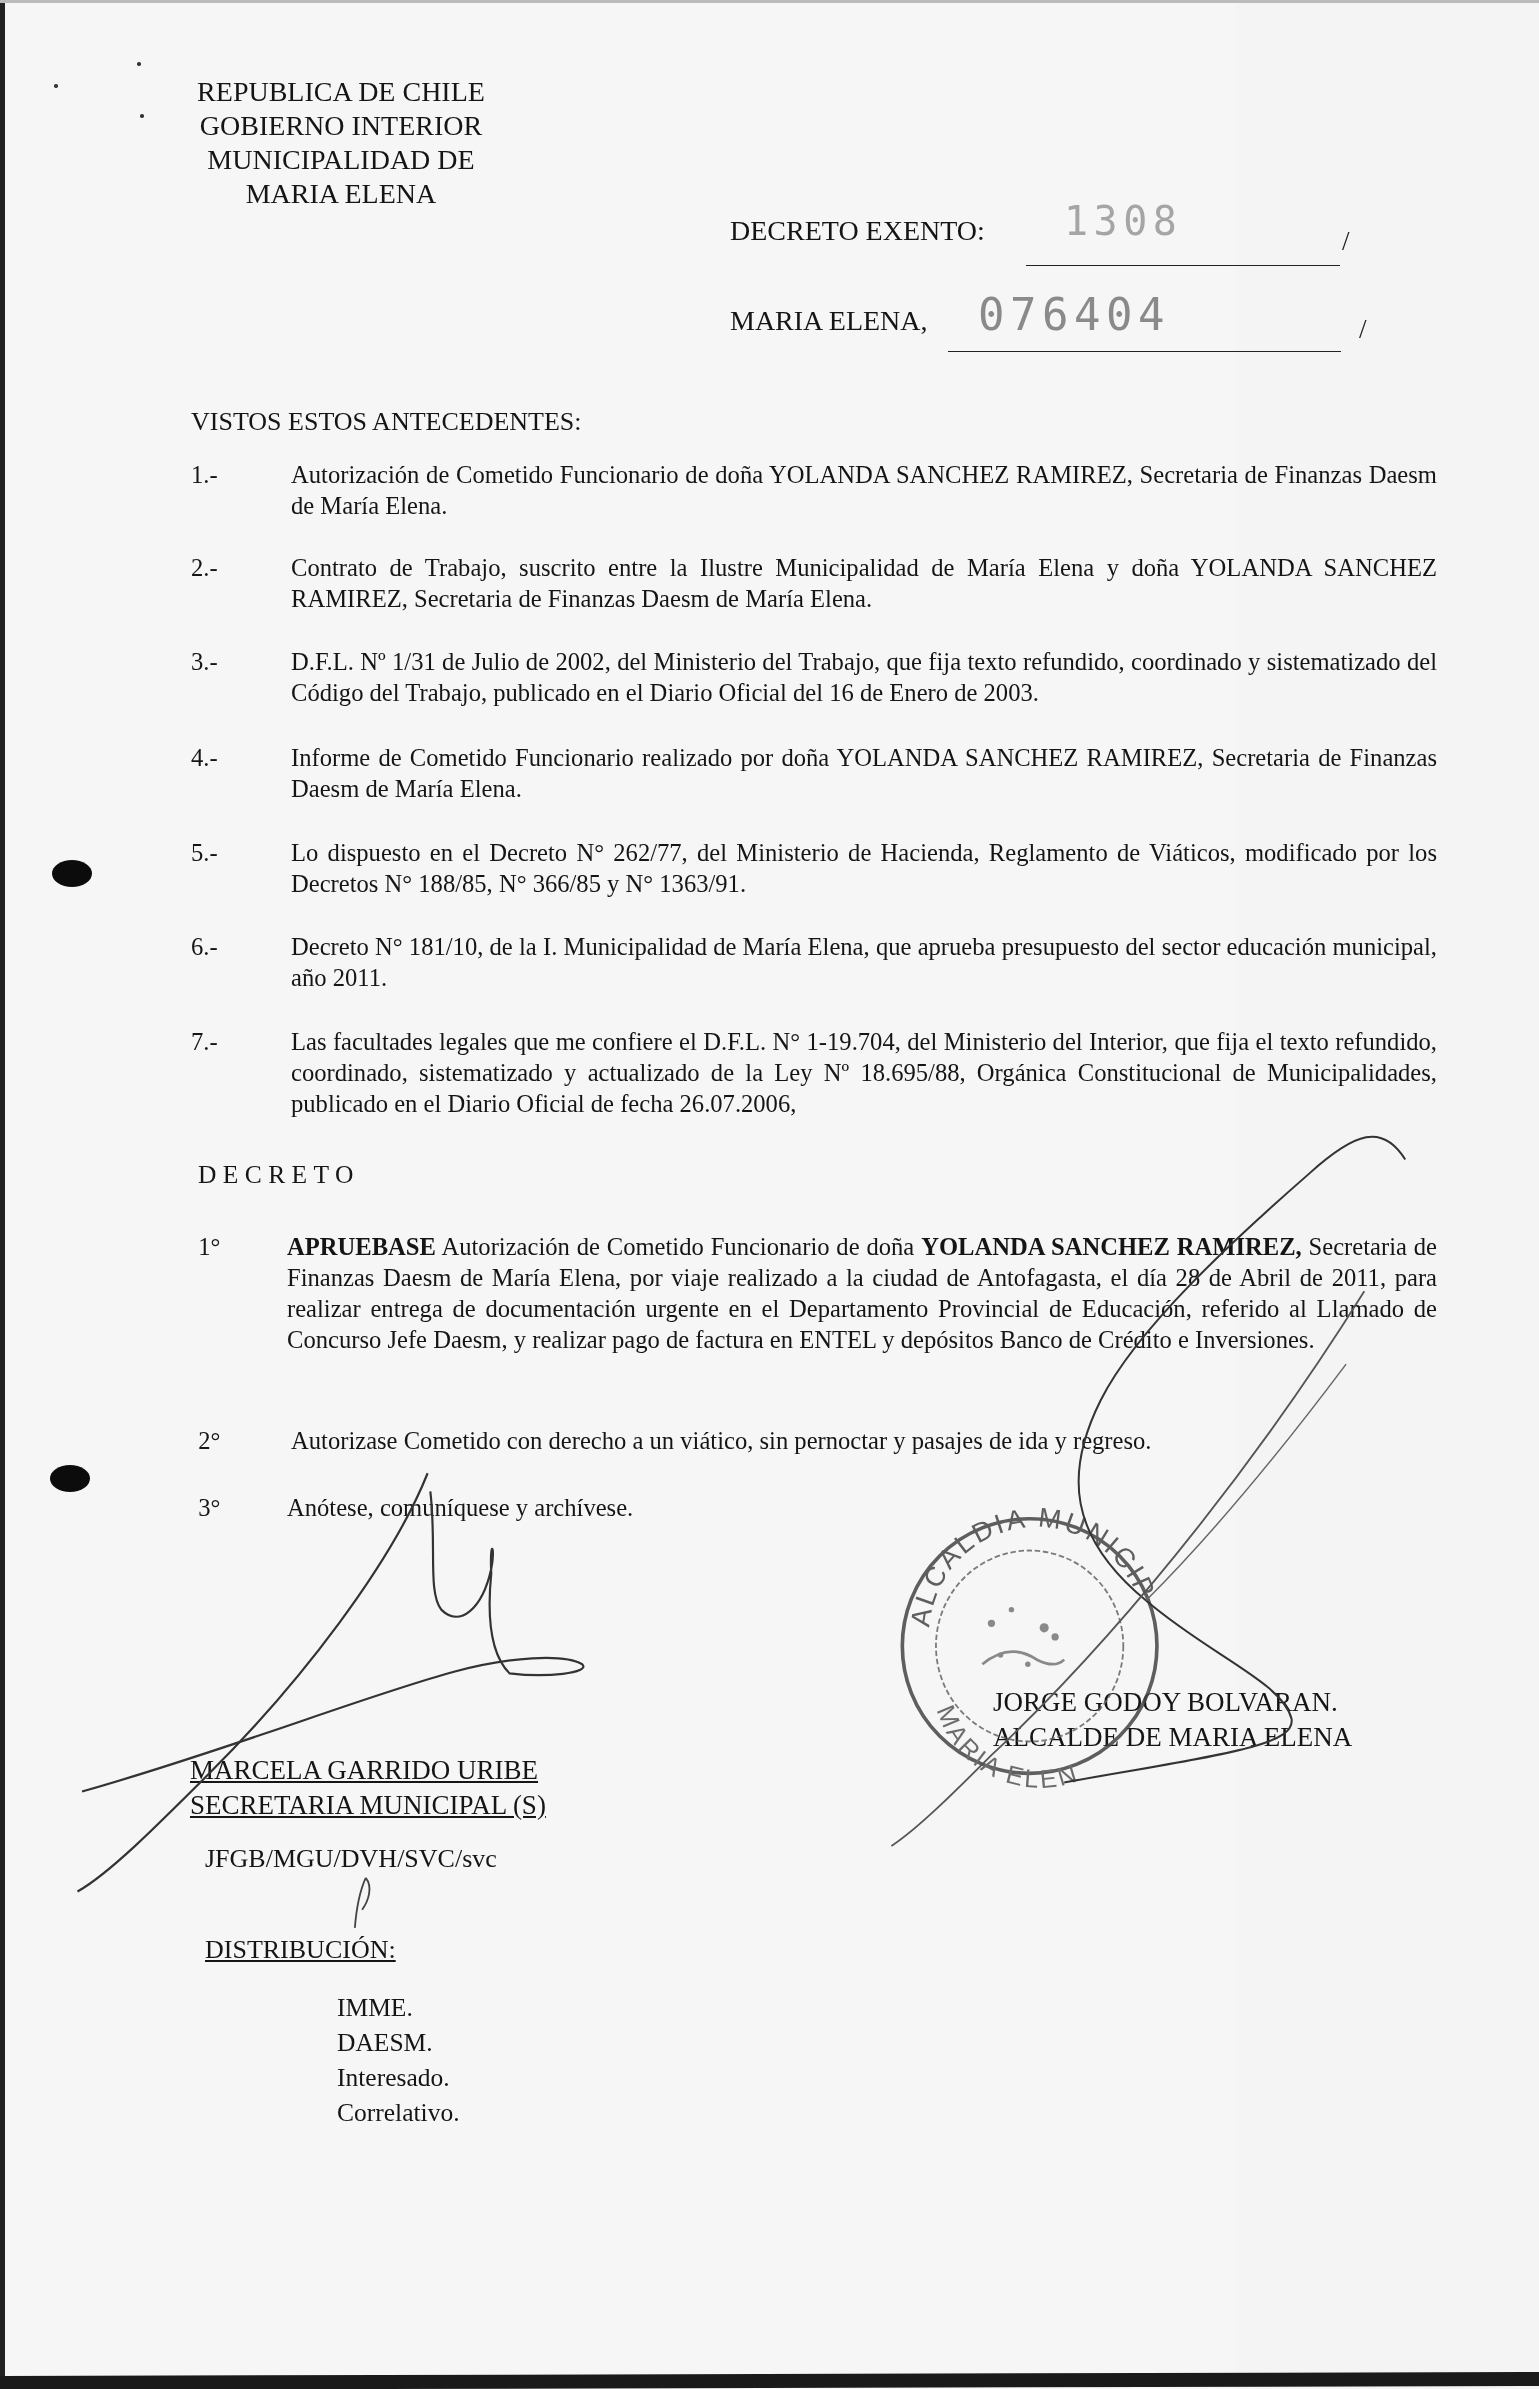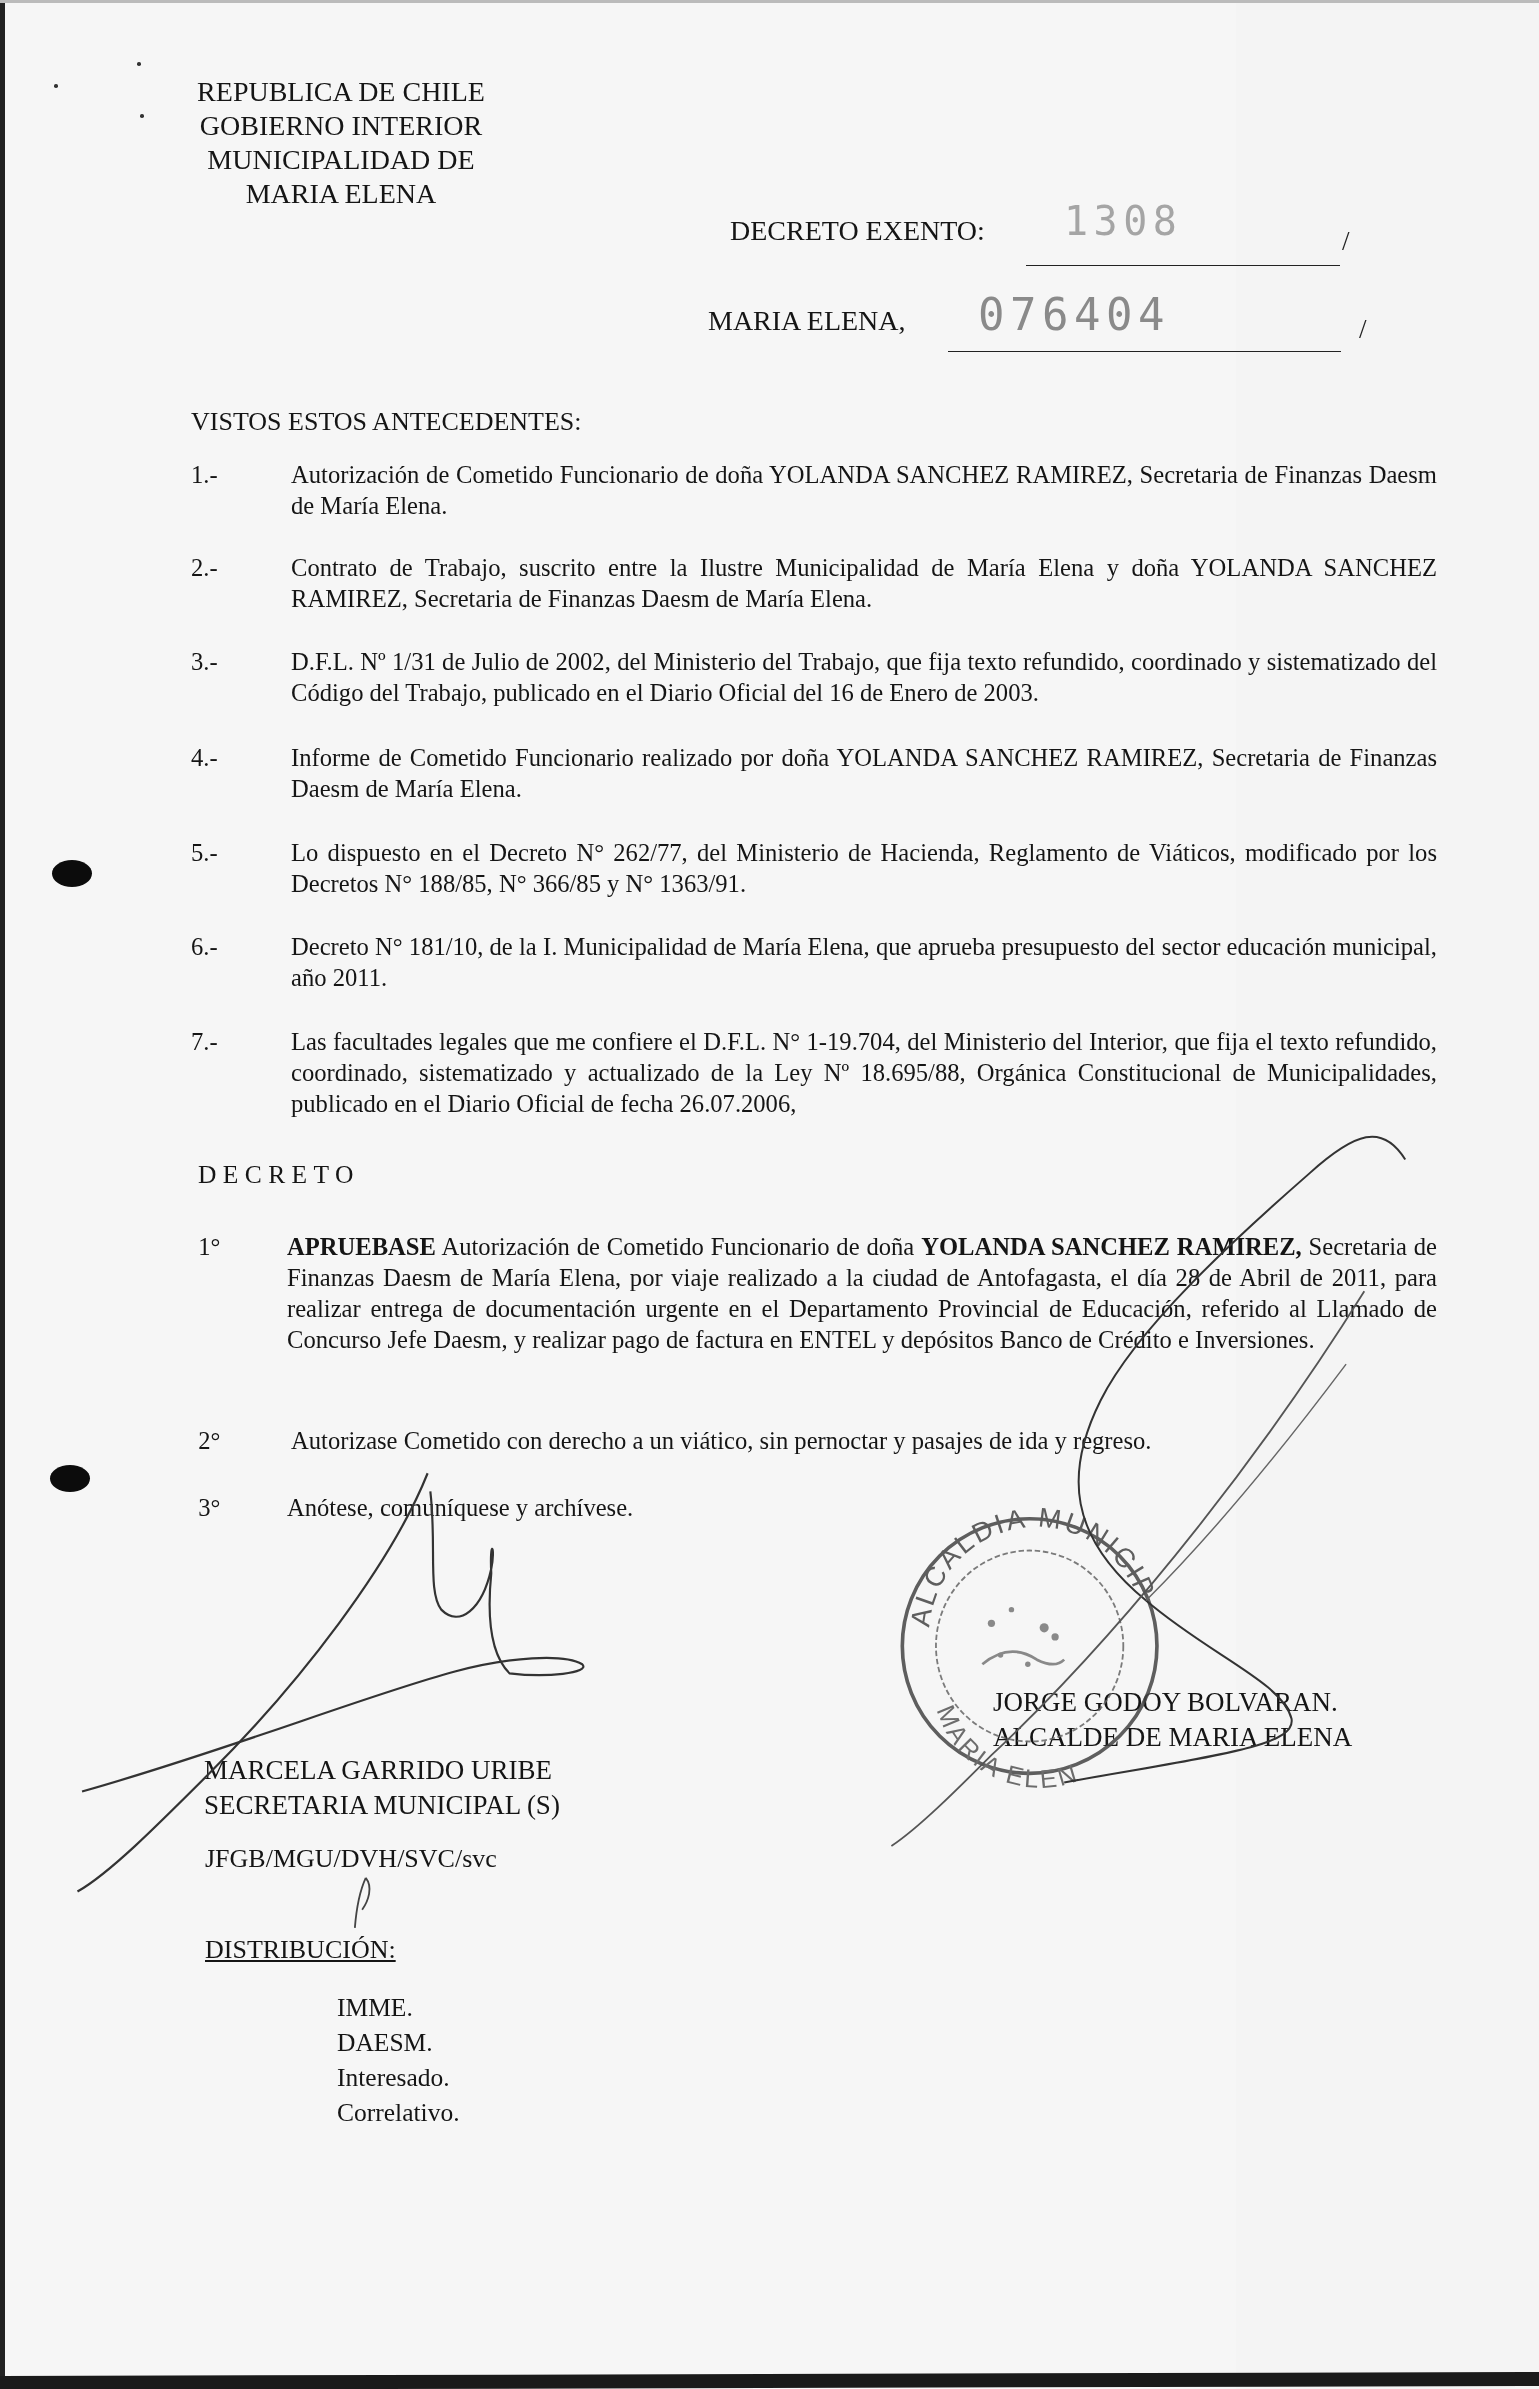--- a/index.html
+++ b/index.html
@@ -53,21 +53,21 @@
     <div>GOBIERNO  INTERIOR</div>
     <div>MUNICIPALIDAD DE</div>
     <div>MARIA ELENA</div>
   </div>
 
   <div class="abs field-label" style="left:730px; top:215px;">DECRETO EXENTO:</div>
   <div class="field-line" style="left:1026px; top:265px; width:314px;"></div>
   <div class="stamp-num" style="left:1064px; top:198px; font-size:40px; color:#a5a5a5;">1308</div>
   <div class="slash" style="left:1342px; top:226px;">/</div>
 
-  <div class="abs field-label" style="left:708px; top:305px;">MARIA ELENA,</div>
+  <div class="abs field-label" style="left:730px; top:305px;">MARIA ELENA,</div>
   <div class="field-line" style="left:948px; top:351px; width:393px;"></div>
   <div class="stamp-num" style="left:978px; top:289px; font-size:44px; color:#8a8a8a;">076404</div>
   <div class="slash" style="left:1359px; top:314px;">/</div>
 
   <div class="abs section-title" style="left:191px; top:407px;">VISTOS ESTOS ANTECEDENTES:</div>
 
   <div class="item" style="top:459px;">
     <span class="num">1.-</span>
     <div class="txt">Autorización de Cometido Funcionario de doña YOLANDA SANCHEZ RAMIREZ, Secretaria de Finanzas Daesm  de María Elena.</div>
   </div>
@@ -104,21 +104,21 @@
   </div>
   <div class="item" style="top:1425px;">
     <span class="num" style="left:7.3px;">2°</span>
     <div class="txt" style="">Autorizase Cometido con derecho a un viático, sin pernoctar y pasajes de ida y regreso.</div>
   </div>
   <div class="item" style="top:1492px;">
     <span class="num" style="left:7.3px;">3°</span>
     <div class="txt" style="margin-left:96px;">Anótese, comuníquese y archívese.</div>
   </div>
 
-  <div class="abs sig-text" style="left:204px; top:1753px;">
+  <div class="abs sig-text" style="left:190px; top:1753px;text-decoration:underline;">
     <div>MARCELA GARRIDO URIBE</div>
     <div>SECRETARIA MUNICIPAL (S)</div>
   </div>
   <div class="abs sig-text" style="left:993px; top:1685px;">
     <div>JORGE GODOY BOLVARAN.</div>
     <div>ALCALDE DE MARIA ELENA</div>
   </div>
 
   <div class="abs refs">JFGB/MGU/DVH/SVC/svc</div>
   <div class="abs dist-title">DISTRIBUCIÓN:</div>

